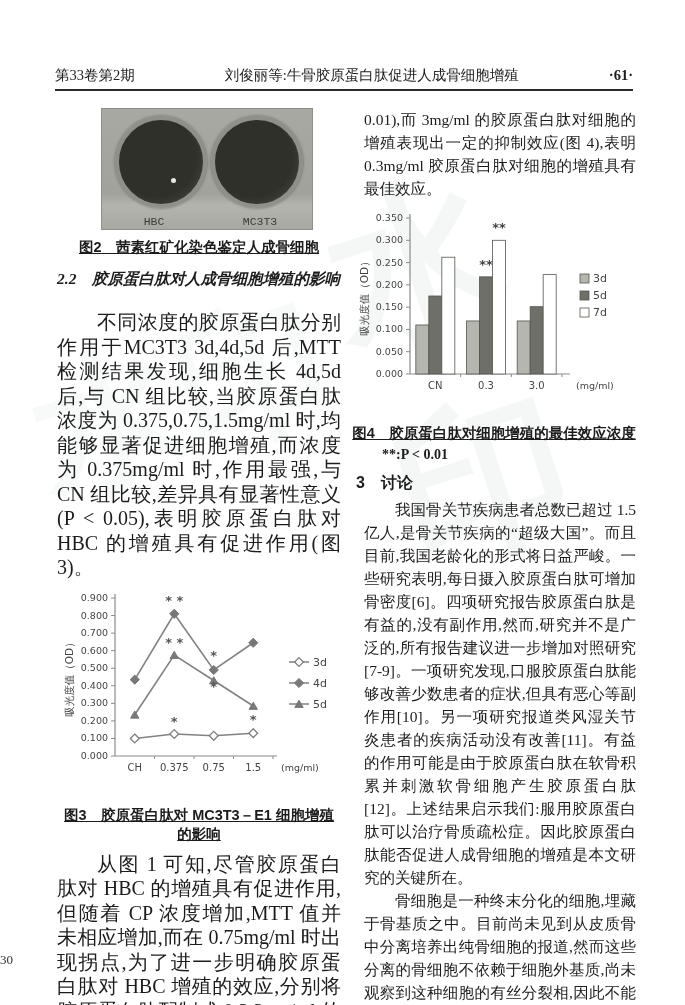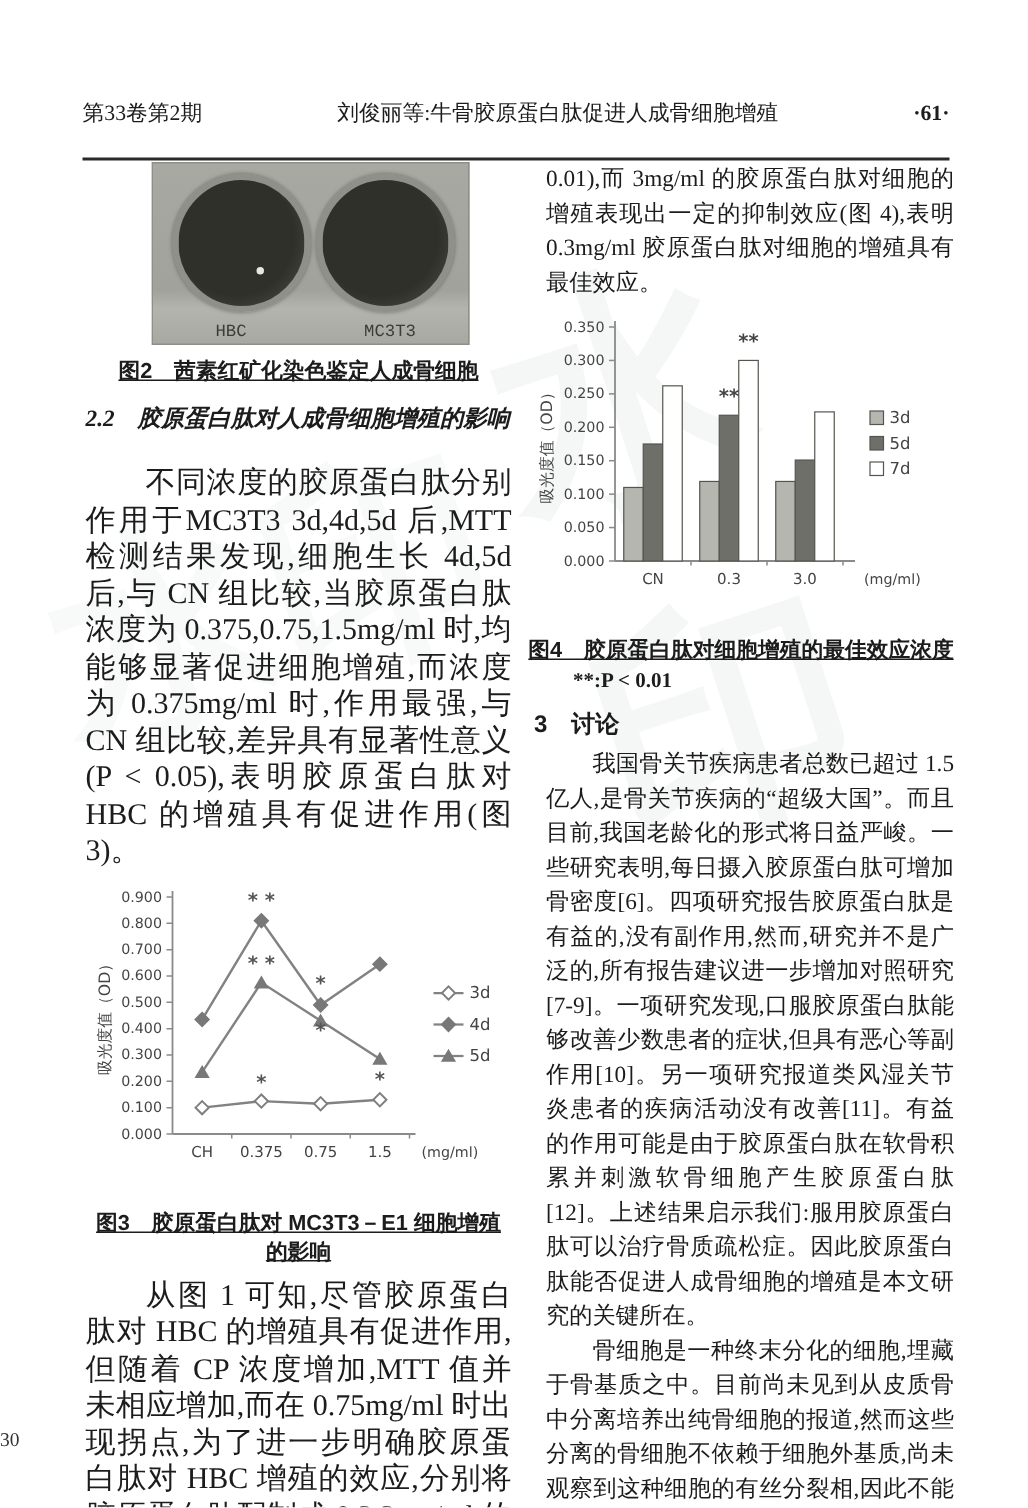--- a/index.html
+++ b/index.html
@@ -1,20 +1,20 @@
 <!DOCTYPE html>
 <html><head>
 <meta charset="utf-8">
 <style>
   html,body{margin:0;padding:0;background:#fff;}
   #page{position:relative;width:685px;height:1005px;background:#ffffff;overflow:hidden;
         font-family:"Liberation Serif","DejaVu Serif",serif;color:#1c1c1c;}
   
   .hdr{position:absolute;left:55px;top:66px;width:578px;display:flex;justify-content:space-between;
-       align-items:baseline;border-bottom:2px solid #2a2a2a;padding-bottom:20px;font-size:14.5px;}
+       align-items:baseline;border-bottom:2px solid #2a2a2a;padding-bottom:4px;font-size:14.5px;}
   .hdr .mid{flex:1;text-align:center;}
   .hdr .pg{font-weight:bold;}
   
   .col{position:absolute;top:108px;width:284px;}
   #colL{left:57px;}
   #colR{left:352px;}
   .body-text{font-size:20px;line-height:24.5px;text-align:justify;margin:0;}
   #colR .body-text{font-size:15.5px;line-height:23px;margin-left:12px;}
   .indent{text-indent:2em;}
   

